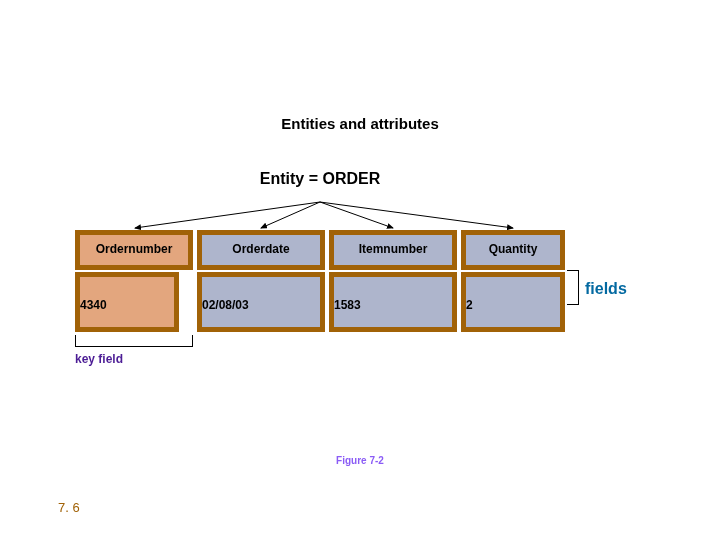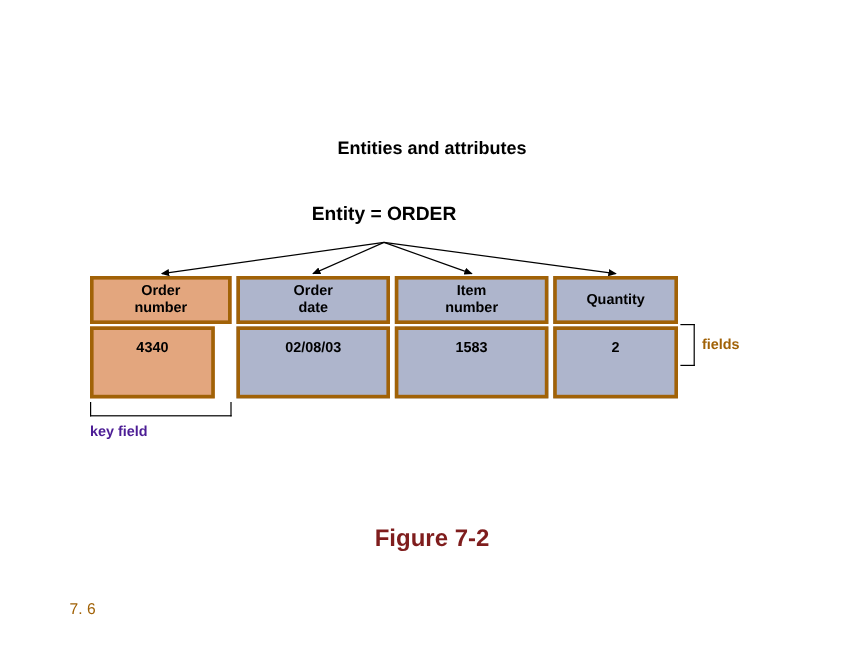--- a/index.html
+++ b/index.html
@@ -51,25 +51,25 @@
     position: absolute;
     top: 26px;
     left: 0;
     width: 490px;
     height: 36px;
   }
   .row1 { position: absolute; top: 60px; left: 0; }
   .row2 { position: absolute; top: 102px; left: 0; }
   .cell {
     position: absolute;
-    border: 3px solid #a16207;
+    border: 5px solid #a16207;
     display: flex;
     align-items: center;
     justify-content: center;
-    flex-direction: column;
+    flex-direction: row;
     font-weight: bold;
     font-size: 12px;
     color: #000;
     line-height: 1.15;
     text-align: center;
   }
   .hdr-blue { background: #aeb5cc; height: 40px; }
   .hdr-orange { background: #e3a67e; height: 40px; }
   .data-blue { background: #aeb5cc; height: 60px; padding-top: 8px; align-items: center; justify-content: flex-start; }
   .data-orange { background: #e3a67e; height: 60px; padding-top: 8px; align-items: center; justify-content: flex-start; }
@@ -80,23 +80,23 @@
     width: 12px;
     height: 35px;
     border-top: 1px solid #000;
     border-right: 1px solid #000;
     border-bottom: 1px solid #000;
   }
   .fields-label {
     position: absolute;
     top: 110px;
     left: 510px;
-    font-size: 12px;
+    font-size: 16px;
     font-weight: bold;
-    color: #a16207;
+    color: #0369a1;
   }
   .keyfield-bracket {
     position: absolute;
     top: 165px;
     left: 0;
     width: 118px;
     height: 12px;
     border-left: 1px solid #000;
     border-right: 1px solid #000;
     border-bottom: 1px solid #000;
@@ -106,27 +106,27 @@
     top: 182px;
     left: 0;
     width: 118px;
     text-align: left;
     font-size: 12px;
     font-weight: bold;
     color: #4c1d95;
   }
   .figure-label {
     position: absolute;
-    top: 438px;
+    top: 455px;
     left: 0;
     width: 720px;
     text-align: center;
     font-weight: bold;
-    font-size: 20px;
-    color: #7f1d1d;
+    font-size: 10px;
+    color: #8b5cf6;
   }
   .page-num {
     position: absolute;
     top: 500px;
     left: 58px;
     font-size: 13px;
     color: #a16207;
   }
 </style>
 </head>

